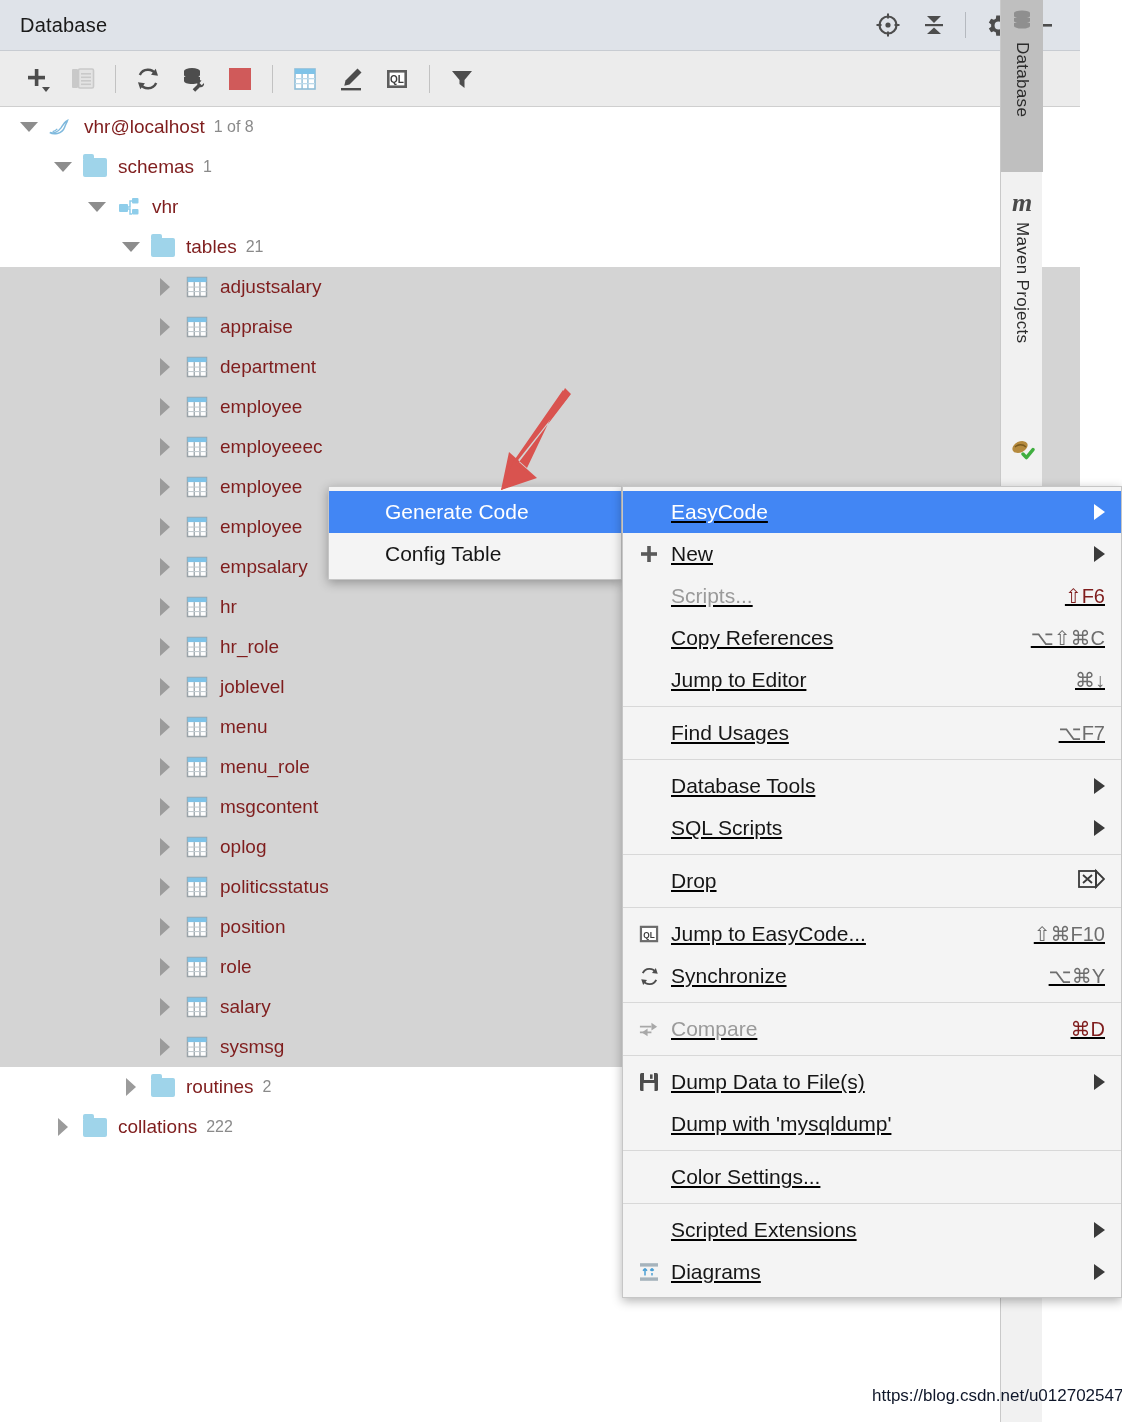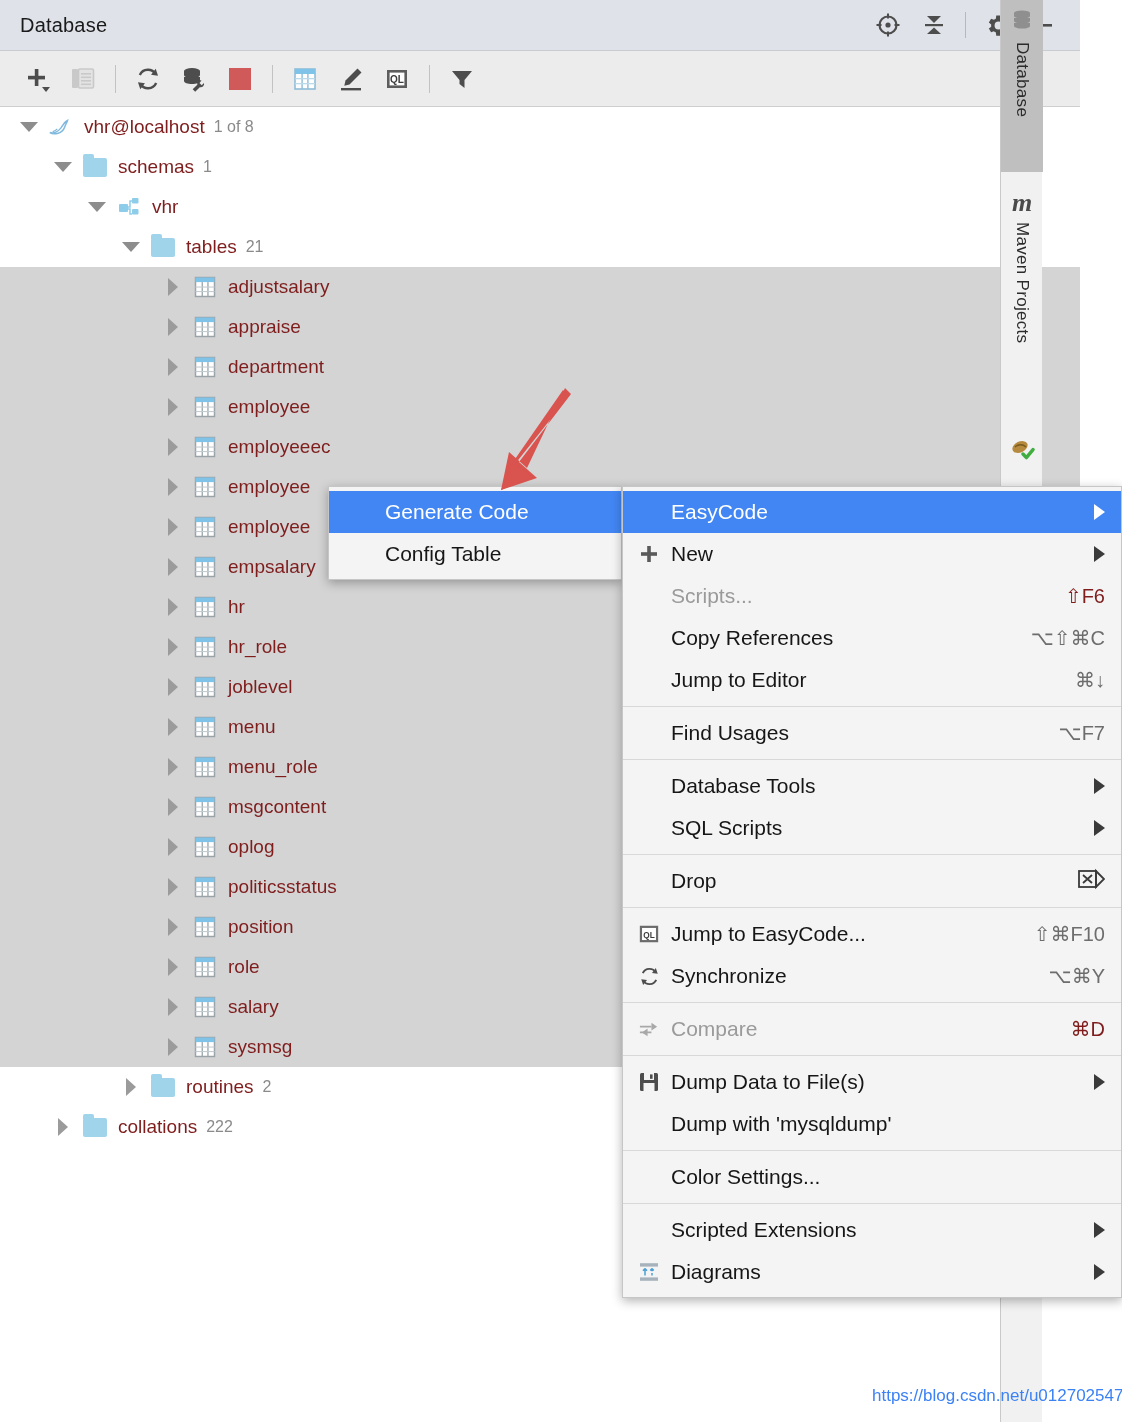--- a/index.html
+++ b/index.html
@@ -48,21 +48,21 @@
 
   
   .tree {
     position: absolute; left: 0; top: 107px; width: 1080px; height: 1315px;
     background: #ffffff; overflow: hidden;
   }
   .row {
     height: 40px; display: flex; align-items: center; white-space: nowrap;
     font-size: 21px; color: #111; cursor: default;
   }
-  .row.sel { background: #d4d4d4; padding-left: 8px; }
+  .row.sel { background: #d4d4d4; }
   .twisty {
     width: 22px; height: 22px; display: inline-flex; align-items: center; justify-content: center;
     flex: none;
   }
   .tri-down {
     width: 0; height: 0; border-left: 9px solid transparent; border-right: 9px solid transparent;
     border-top: 10px solid #8d8d8d;
   }
   .tri-right {
     width: 0; height: 0; border-top: 9px solid transparent; border-bottom: 9px solid transparent;
@@ -114,30 +114,30 @@
   .mkey { margin-left: 34px; font-size: 20px; color: #6d6d6d; }
   .mitem.dis .mkey { color: #7f1d1d; }
   .marrow {
     width: 0; height: 0; margin-left: 26px; flex: none;
     border-top: 8px solid transparent; border-bottom: 8px solid transparent;
     border-left: 11px solid #3a3a3a;
   }
   .mitem.hl .marrow { border-left-color: #ffffff; }
   .msep { height: 1px; background: #d8d8d8; margin: 5px 0; }
 
-  #main-menu { left: 622px; top: 486px; width: 500px; }
+  #main-menu { left: 622px; top: 486px; width: 500px; text-decoration: underline; }
   #sub-menu  { left: 328px; top: 486px; width: 294px; }
   #sub-menu .mitem { padding-left: 56px; }
 
   
   #arrow-annot { position: absolute; left: 483px; top: 382px; width: 120px; height: 115px; }
 
   .watermark {
     position: absolute; left: 872px; top: 1386px;
-    font-size: 17px; color: #3b82f6; white-space: nowrap;
+    font-size: 17px; color: #0f172a; white-space: nowrap;
   }
 </style>
 </head>
 <body>
 
 <div id="root">
 
   <div class="titlebar">
     <div class="title">Database</div>
     <div class="tb-right">

